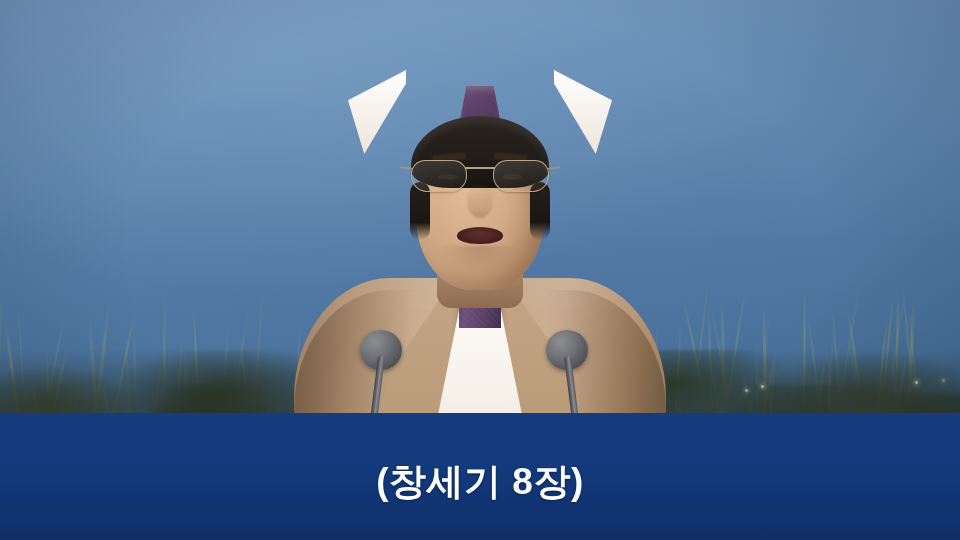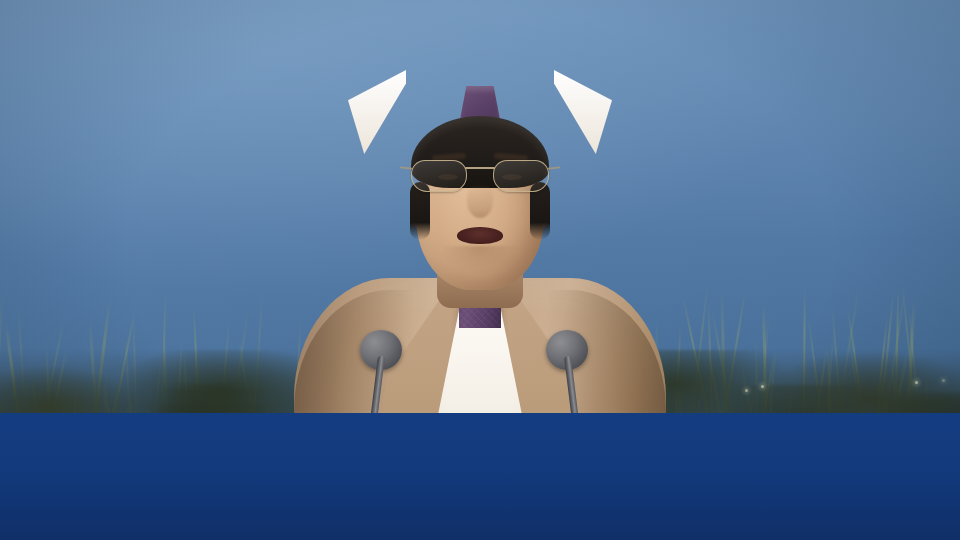--- a/index.html
+++ b/index.html
@@ -759,15 +759,16 @@
       <div class="mic-head"></div>
       <div class="mic-stem"></div>
       <div class="mic-base"></div>
     </div>
   </div>
 
   <div class="backdrop-vignette"></div>
 
 
   <div class="title-band">
+    <div class="title-line title-line-2">(창세기 8장)</div>
   </div>
 
 </div>
 
 </body></html>

